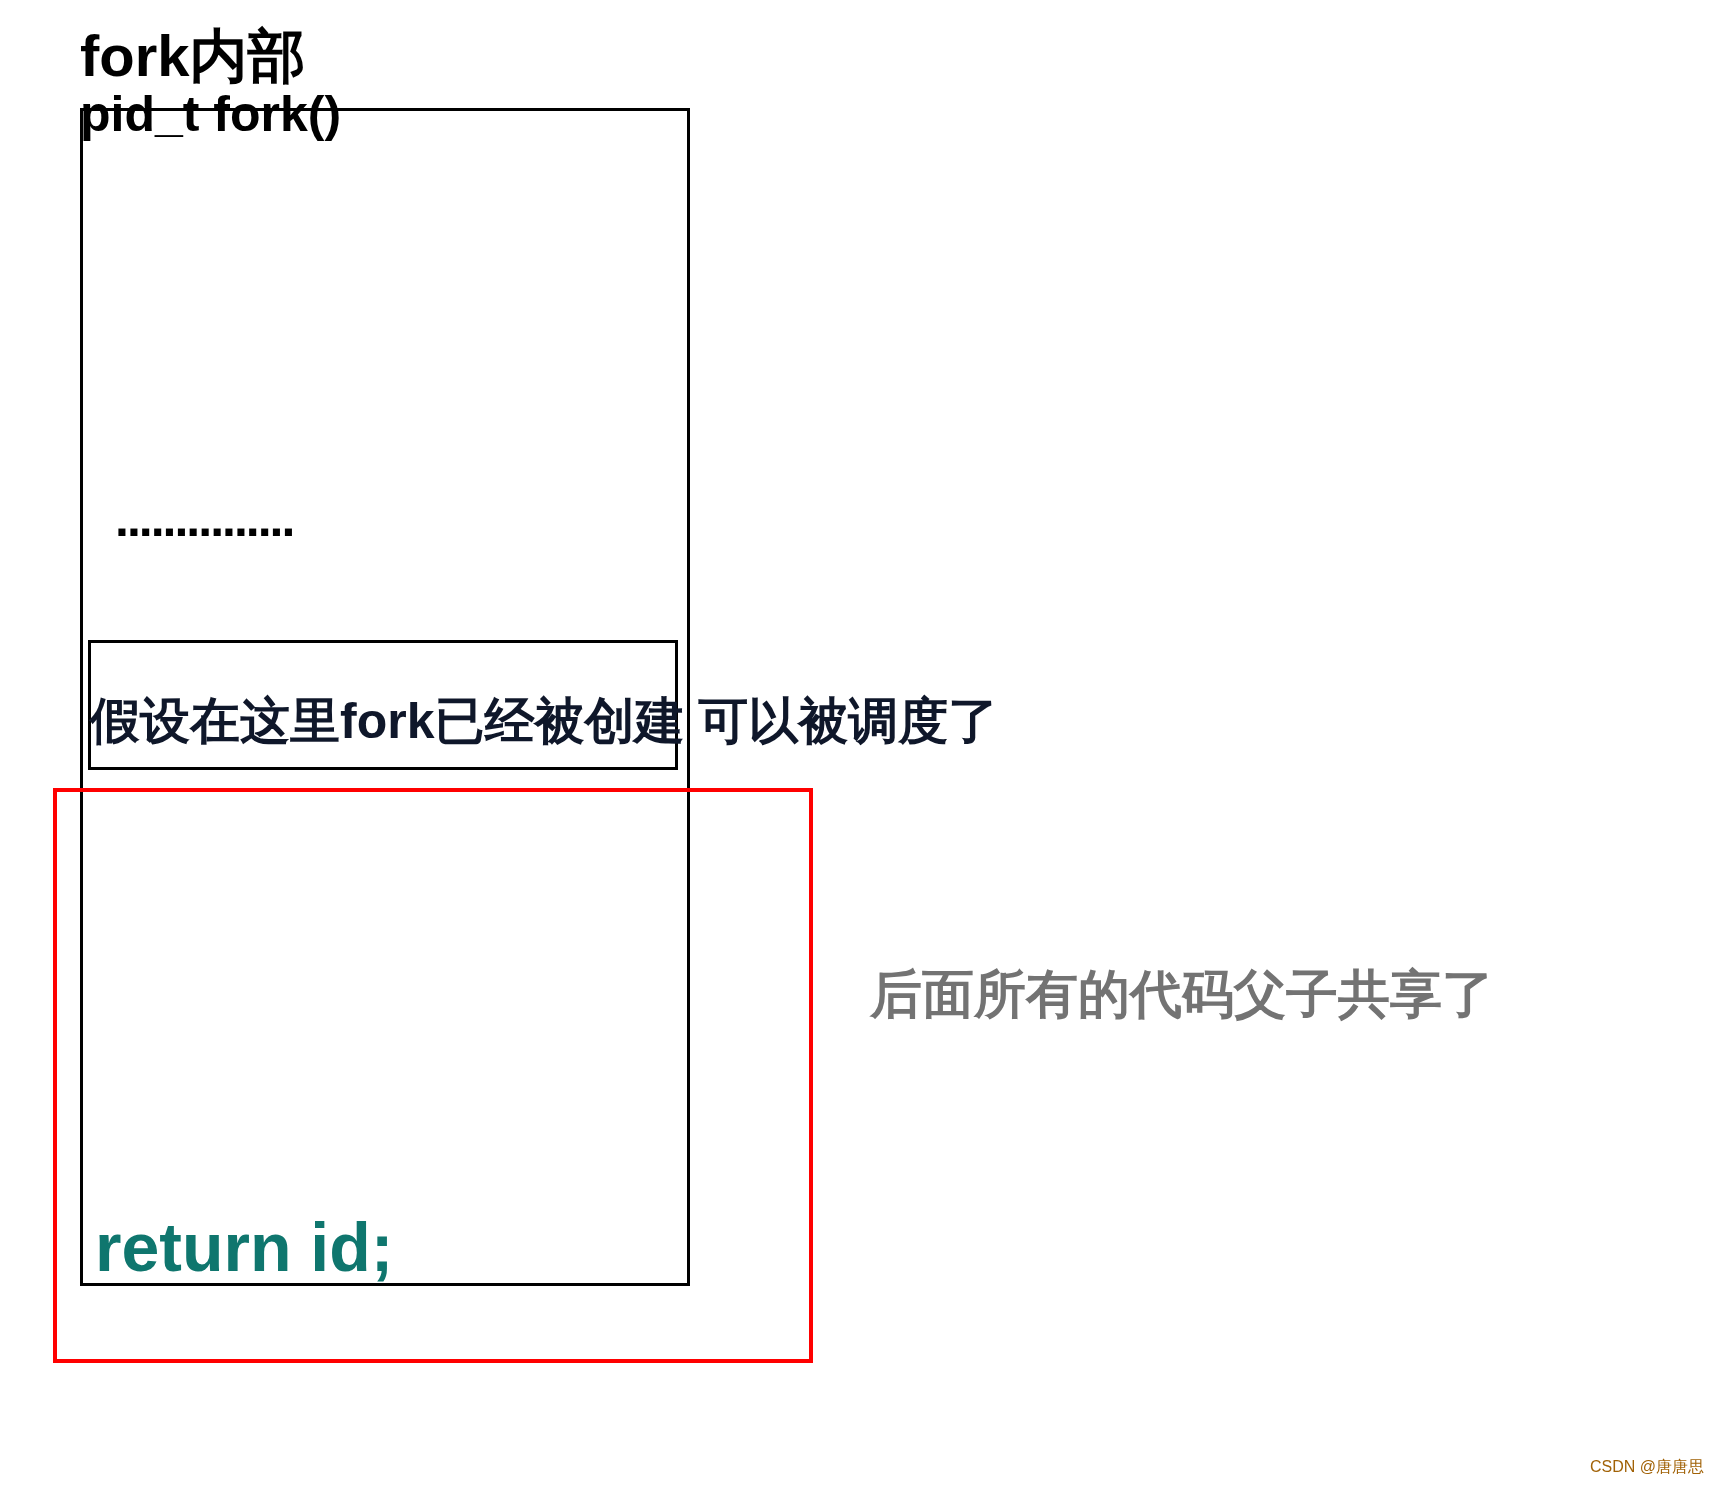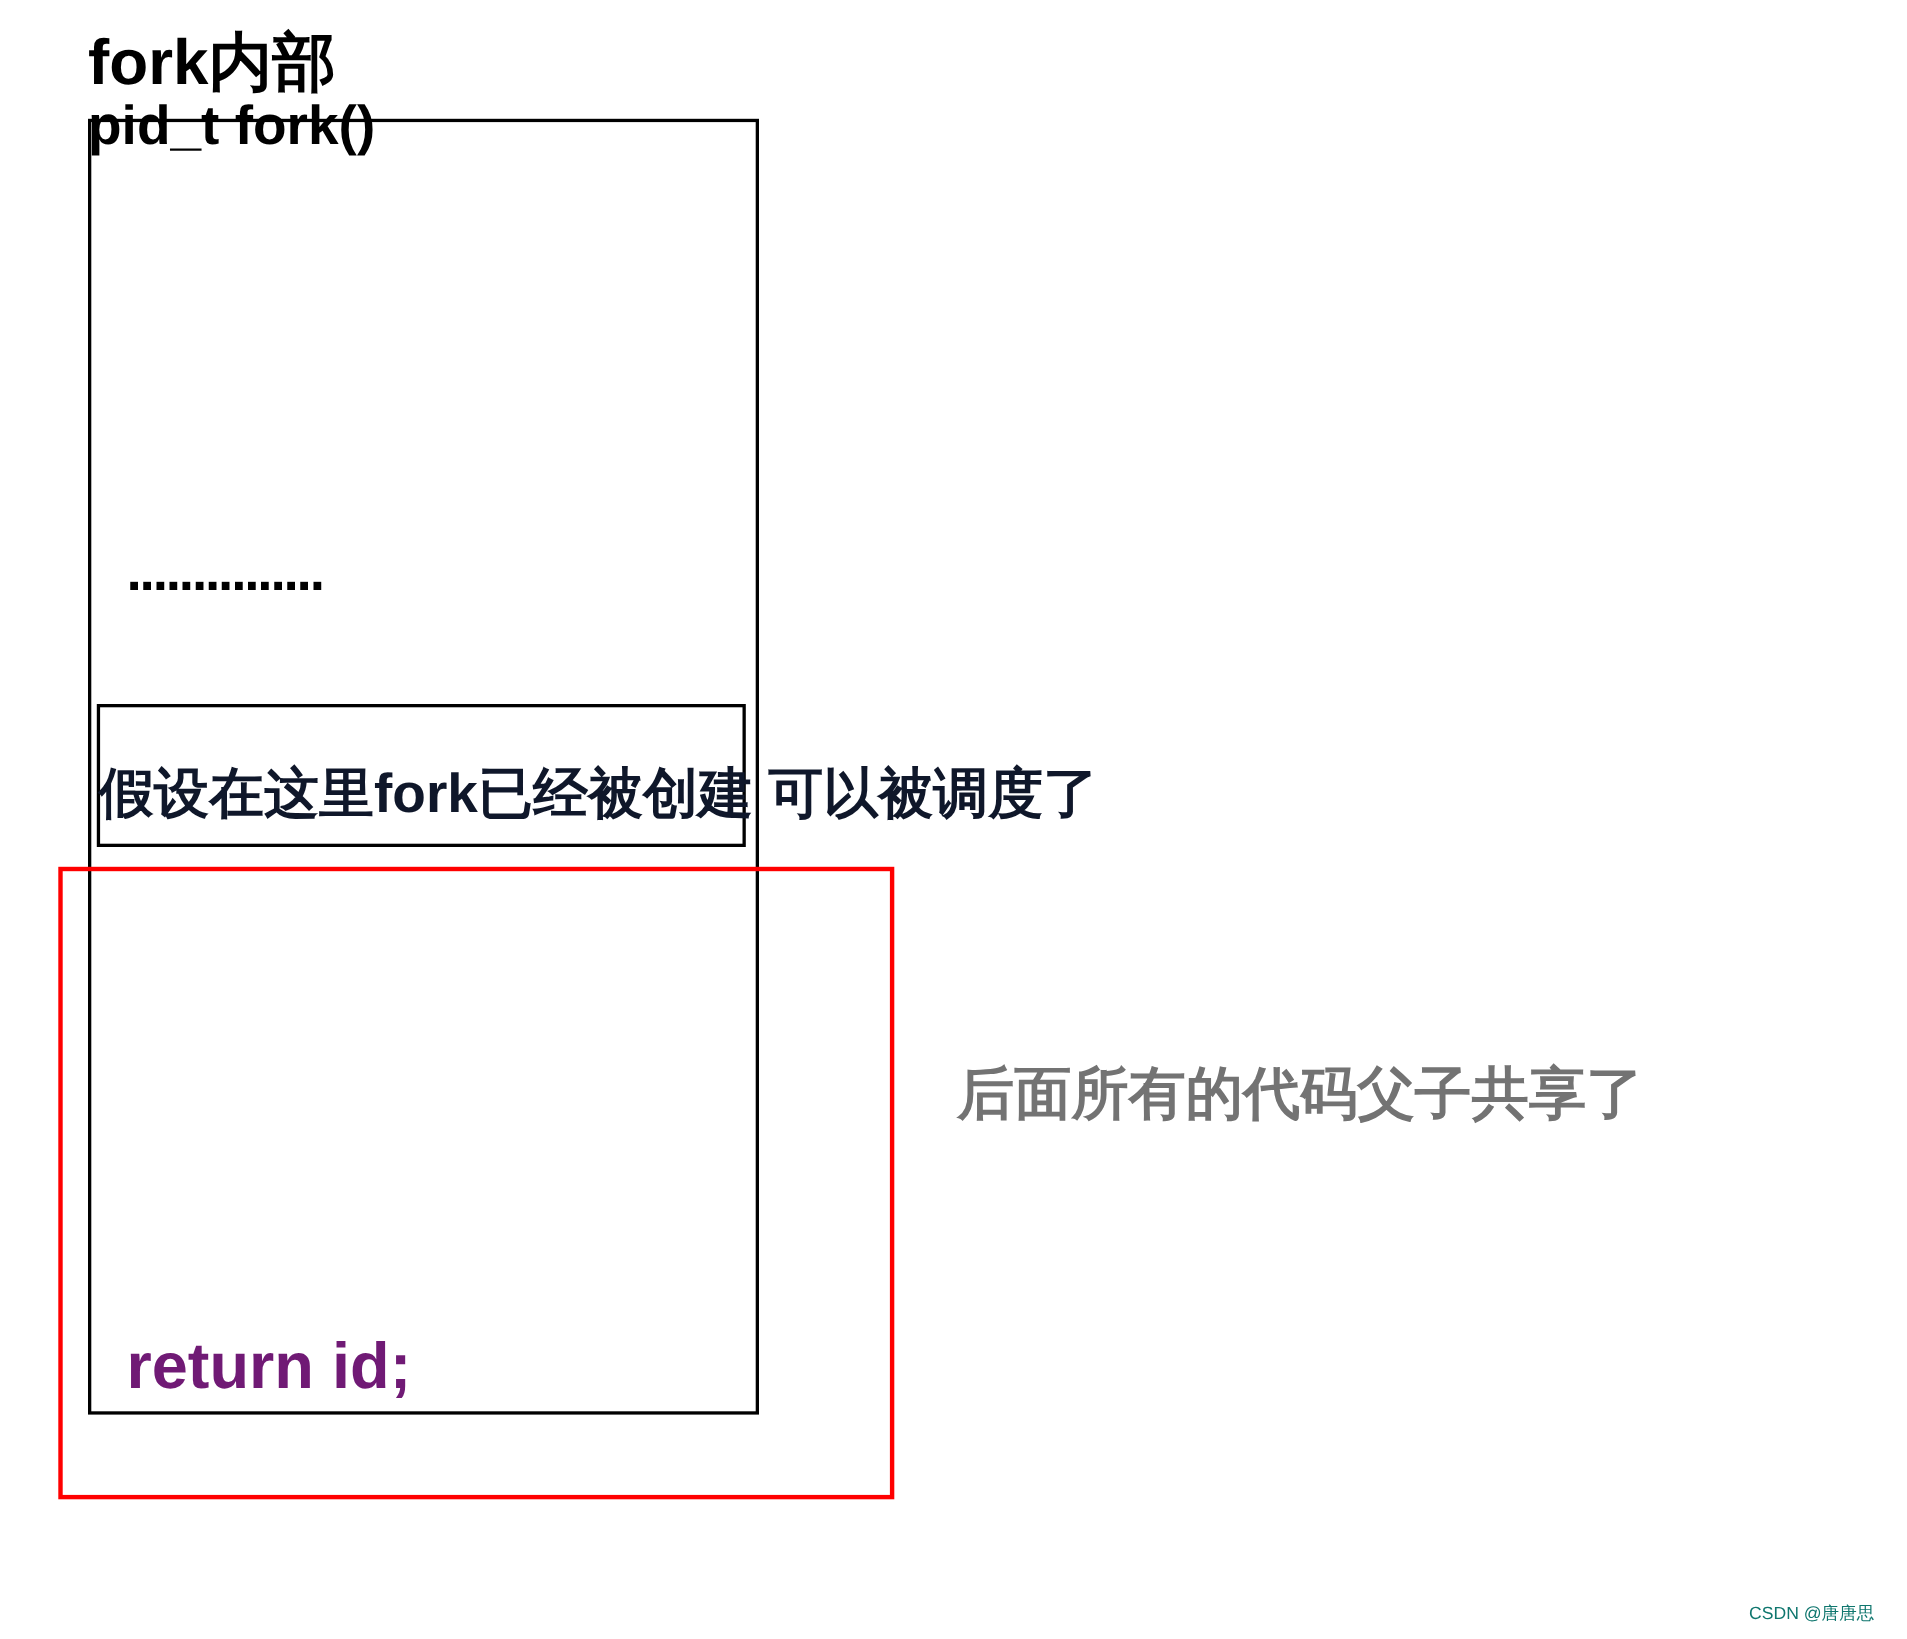--- a/index.html
+++ b/index.html
@@ -73,40 +73,39 @@
       top: 788px;
       width: 760px;
       height: 575px;
       border: 4px solid #ff0000;
       background: transparent;
     }
     .return-text {
       position: absolute;
       left: 95px;
       top: 1208px;
-      font-size: 59px;
+      font-size: 68px;
       font-weight: bold;
-      color: #701a75;
-      margin-left: 20px;
+      color: #0f766e;
     }
     .shared-text {
       position: absolute;
       left: 870px;
       top: 960px;
       font-size: 52px;
       font-weight: bold;
       color: #737373;
       white-space: nowrap;
     }
     .watermark {
       position: absolute;
       right: 30px;
       bottom: 12px;
       font-size: 16px;
-      color: #0f766e;
+      color: #a16207;
     }
   </style>
 </head>
 <body>
 
 <div class="title-line1">fork内部</div>
 <div class="title-line2">pid_t fork()</div>
 
 <div class="outer-box"></div>
 

